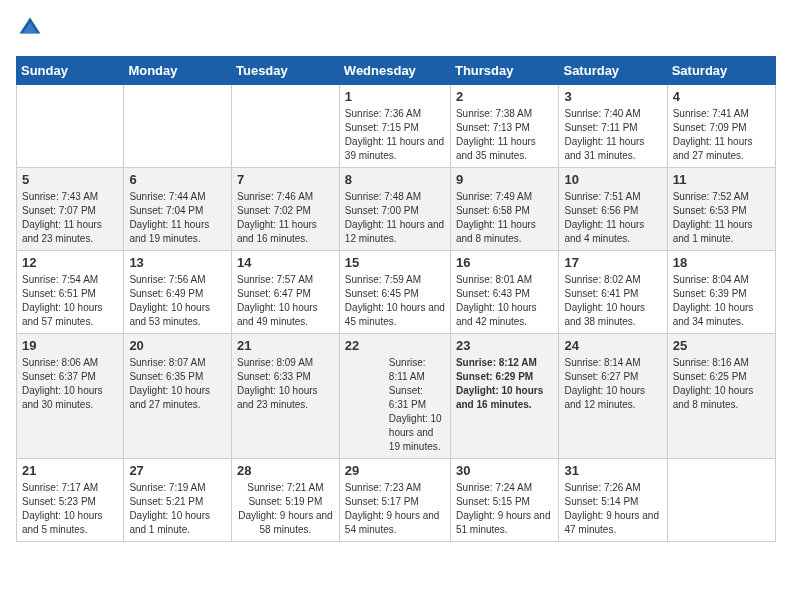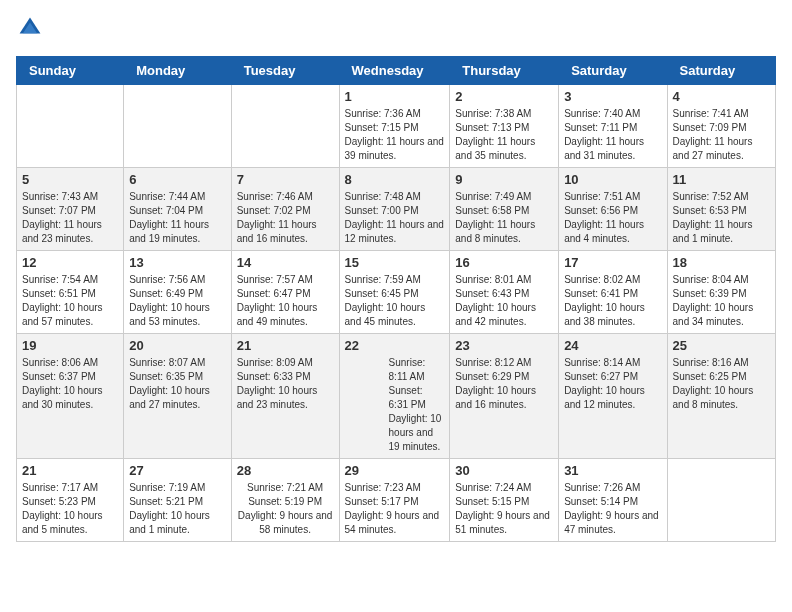--- a/index.html
+++ b/index.html
@@ -48,21 +48,21 @@
       color: #555;
     }
     table {
       width: 100%;
       border-collapse: collapse;
       font-size: 11px;
     }
     thead tr th {
       background-color: #1a5fa8;
       color: #fff;
-      padding: 6px 12px;
+      padding: 6px 4px;
       text-align: left;
       font-size: 13px;
       font-weight: bold;
       border: 1px solid #1a5fa8;
     }
     tbody tr {
       vertical-align: top;
     }
     tbody td {
       border: 1px solid #ccc;
@@ -268,21 +268,21 @@
 Daylight: 10 hours and 23 minutes.</div>
         </td>
         <td>
           <div class="day-num">22</div>
           <div class="day-info" style="white-space: pre-line; margin-left: 44px;">Sunrise: 8:11 AM
 Sunset: 6:31 PM
 Daylight: 10 hours and 19 minutes.</div>
         </td>
         <td>
           <div class="day-num">23</div>
-          <div class="day-info" style="white-space: pre-line;">Sunrise: 8:12 AM
+          <div class="day-info" style="white-space: pre-line; font-weight: bold;">Sunrise: 8:12 AM
 Sunset: 6:29 PM
 Daylight: 10 hours and 16 minutes.</div>
         </td>
         <td>
           <div class="day-num">24</div>
           <div class="day-info" style="white-space: pre-line;">Sunrise: 8:14 AM
 Sunset: 6:27 PM
 Daylight: 10 hours and 12 minutes.</div>
         </td>
         <td>

